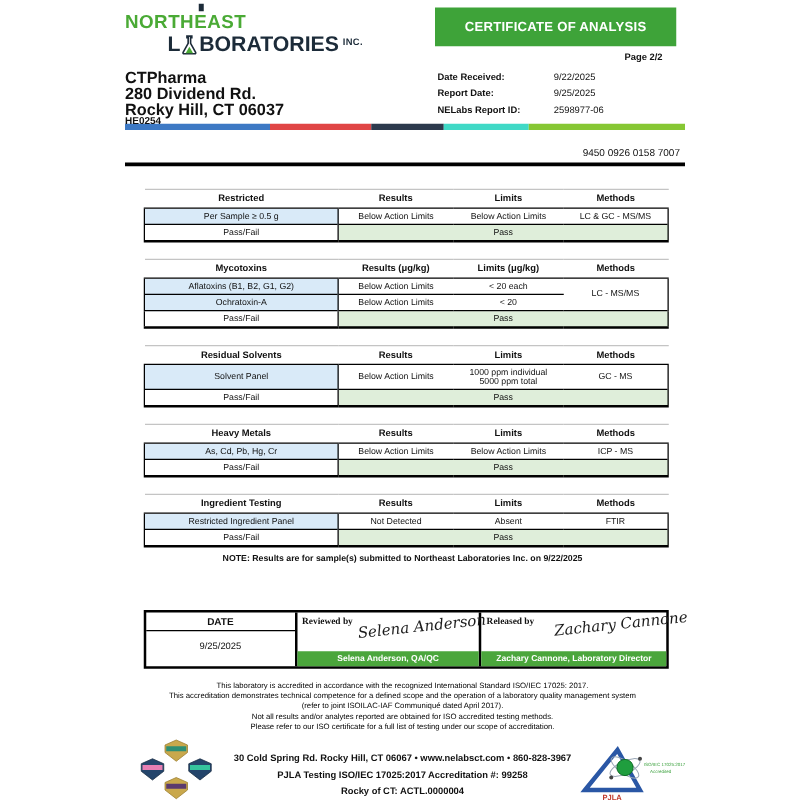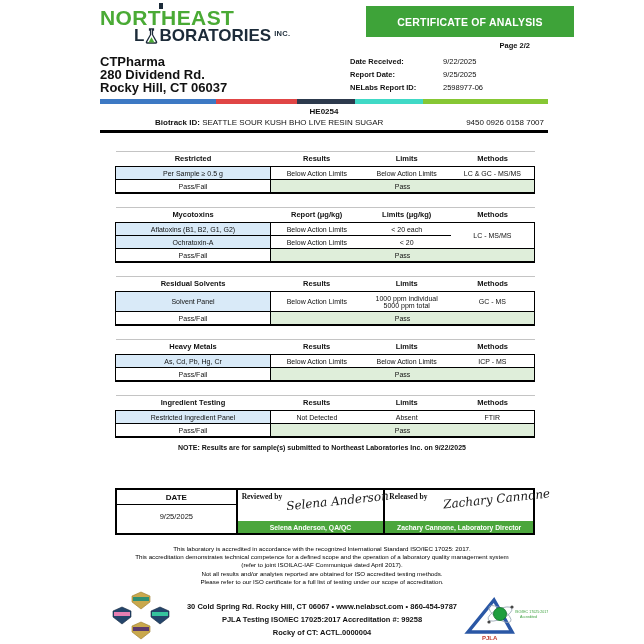--- a/index.html
+++ b/index.html
@@ -2,40 +2,40 @@
 <html><head>
 <meta charset="utf-8">
 <style>
   * { margin:0; padding:0; box-sizing:border-box; }
   html,body { background:#ffffff; }
   body { font-family:"Liberation Sans", sans-serif; color:#111; width:644px; height:644px; }
   .page { position:relative; width:644px; height:644px; background:#fff; overflow:hidden; }
 
   
   .logo { position:absolute; left:100px; top:9px; }
-  .logo-line1 { color:#4aaa35; font-weight:bold; font-size:21px; letter-spacing:0.4px; position:relative; line-height:18px; }
+  .logo-line1 { color:#4aaa35; font-weight:bold; font-size:15px; letter-spacing:0.4px; position:relative; line-height:18px; }
   .vial { position:absolute; left:59px; top:-6px; width:4px; height:6px; background:#1c2b39; }
   .logo-line2 { color:#1c2b39; font-weight:bold; font-size:17px; margin-left:34px; margin-top:-2px; line-height:18px; display:flex; align-items:flex-end; }
   .logo-flask { width:13px; height:16px; margin:0 1px 1px 1px; }
   .logo-inc { font-size:7.5px; margin-left:3px; margin-bottom:2px; letter-spacing:0.3px; }
 
-  .banner { position:absolute; left:366px; top:6px; width:208px; height:31px; color:#fff; font-weight:bold;
+  .banner { position:absolute; left:348px; top:6px; width:193px; height:31px; color:#fff; font-weight:bold;
             font-size:10.5px; letter-spacing:0.2px; display:flex; align-items:center; justify-content:center; }
   .page-label { position:absolute; left:430px; top:41px; width:100px; text-align:right; font-size:7.5px; font-weight:bold; }
 
   .client { position:absolute; left:100px; top:55px; font-size:13px; font-weight:bold; line-height:13px; }
   .meta { position:absolute; left:350px; top:55px; font-size:7.5px; line-height:13px; }
   .meta-row { display:flex; }
   .meta-label { width:93px; font-weight:bold; }
   .meta-value { }
 
   
   .color-bar { position:absolute; left:100px; top:99px; width:448px; height:5px; display:flex; }
   .color-bar div { height:100%; }
-  .sample-id { position:absolute; left:100px; top:107px; width:448px; text-align:center; font-size:8px; font-weight:bold; }
+  .sample-id { position:absolute; left:100px; top:92px; width:448px; text-align:left; font-size:8px; font-weight:bold; }
   .biotrack { position:absolute; left:100px; top:118px; width:448px; font-size:8px; display:flex; }
   .biotrack-left { padding-left:55px; }
   .biotrack-label { font-weight:bold; }
   .biotrack-num { margin-left:auto; padding-right:4px; }
   .sample-divider { position:absolute; left:100px; top:130px; width:448px; height:3px; background:#000; }
 
   
   .tables-wrap { position:absolute; left:115px; top:151px; width:420px; }
   table.ttable { width:100%; border-collapse:collapse; table-layout:fixed; margin-bottom:13px; }
   .ttable th { font-size:7.5px; font-weight:bold; text-align:center; padding:2px 0 3px;
@@ -119,24 +119,20 @@
 
   <div class="color-bar">
       <div style="background: rgb(61, 121, 196); width: 26%;"></div>
       <div style="background: rgb(224, 69, 69); width: 18%;"></div>
       <div style="background: rgb(45, 58, 77); width: 13%;"></div>
       <div style="background: rgb(64, 217, 198); width: 15%;"></div>
       <div style="background: rgb(134, 199, 52); width: 28%;"></div>
     </div>
   <div class="sample-id">HE0254</div>
   <div class="biotrack">
-    <span class="biotrack-left">
-      <span class="biotrack-label">Biotrack ID:</span>
-      <span>SEATTLE SOUR KUSH BHO LIVE RESIN SUGAR</span>
-    </span>
     <span class="biotrack-num">9450 0926 0158 7007</span>
   </div>
   <div class="sample-divider"></div>
 
   <div class="tables-wrap">
       <table class="ttable">
         <colgroup>
           <col style="width: 37%;">
           <col style="width: 22%;">
           <col style="width: 21%;">
@@ -166,21 +162,21 @@
       <table class="ttable">
         <colgroup>
           <col style="width: 37%;">
           <col style="width: 22%;">
           <col style="width: 21%;">
           <col style="width: 20%;">
         </colgroup>
         <thead>
           <tr>
             <th>Mycotoxins</th>
-            <th>Report (μg/kg)</th>
+            <th>Results (μg/kg)</th>
             <th>Limits (μg/kg)</th>
             <th>Methods</th>
           </tr>
         </thead>
         <tbody>
           <tr>
             <td class="analyte">Aflatoxins (B1, B2, G1, G2)</td>
             <td>Below Action Limits</td>
             <td>&lt; 20 each</td>
             <td rowspan="2" class="edge">LC - MS/MS</td>
@@ -325,21 +321,21 @@
       <path d="M52 17 l9 4 v6 l-9 7 l-9 -7 v-6 z" fill="#24456b" stroke="#16293f" stroke-width="0.6"></path>
       <rect x="44" y="22" width="16" height="4" fill="#35c49e"></rect>
     </g>
     <g>
       <path d="M33 32 l9 4 v6 l-9 7 l-9 -7 v-6 z" fill="#c9a84c" stroke="#9a7c2e" stroke-width="0.6"></path>
       <rect x="25" y="37" width="16" height="4" fill="#5b3a6e"></rect>
     </g>
   </svg>
 
   <div class="footer-text">
-    <div>30 Cold Spring Rd. Rocky Hill, CT 06067   •   www.nelabsct.com   •   860-454-9787</div>
+    <div>30 Cold Spring Rd. Rocky Hill, CT 06067   •   www.nelabsct.com   •   860-828-3967</div>
     <div>PJLA Testing ISO/IEC 17025:2017 Accreditation #: 99258</div>
     <div>Rocky of CT: ACTL.0000004</div>
   </div>
 
   <svg class="pjla" width="86" height="50" viewBox="0 0 86 50">
     <path d="M6 40 L32 8 L50 40 Z" fill="#fff" stroke="#2a57a5" stroke-width="3.5"></path>
     <ellipse cx="38" cy="22" rx="13" ry="5" fill="none" stroke="#9aa7b5" stroke-width="0.8" transform="rotate(-25 38 22)"></ellipse>
     <ellipse cx="38" cy="22" rx="13" ry="5" fill="none" stroke="#9aa7b5" stroke-width="0.8" transform="rotate(35 38 22)"></ellipse>
     <circle cx="38" cy="22" r="6.5" fill="#1f9e3e" stroke="#0e6b26" stroke-width="0.8"></circle>
     <circle cx="50" cy="15" r="1.6" fill="#444"></circle>

